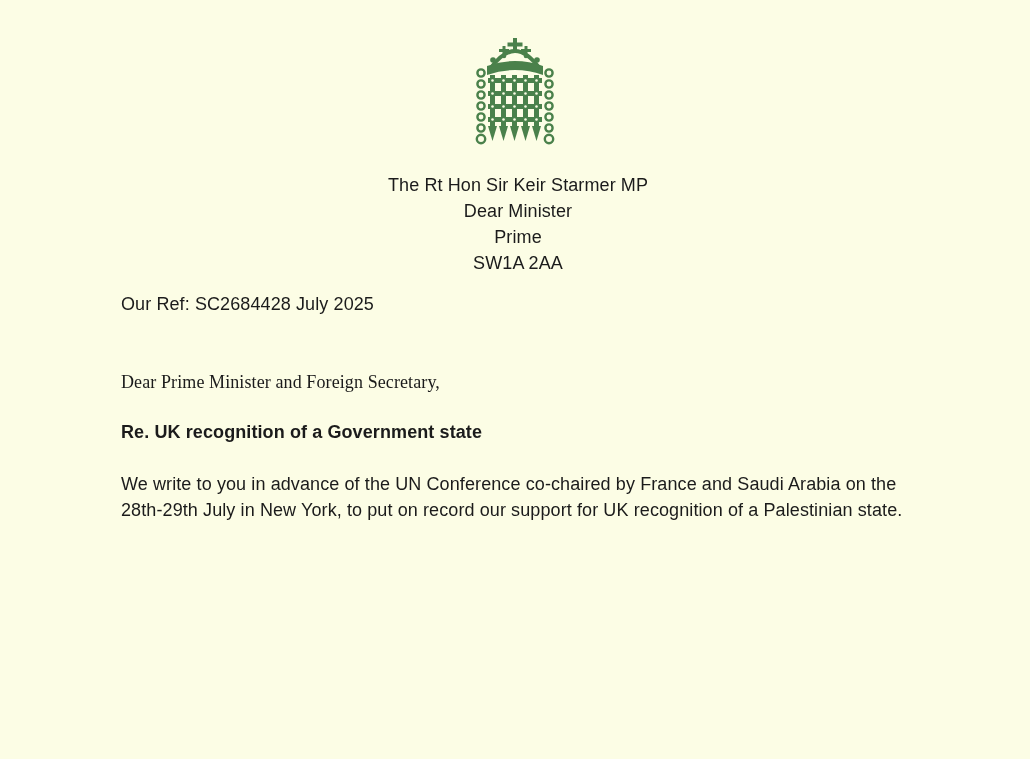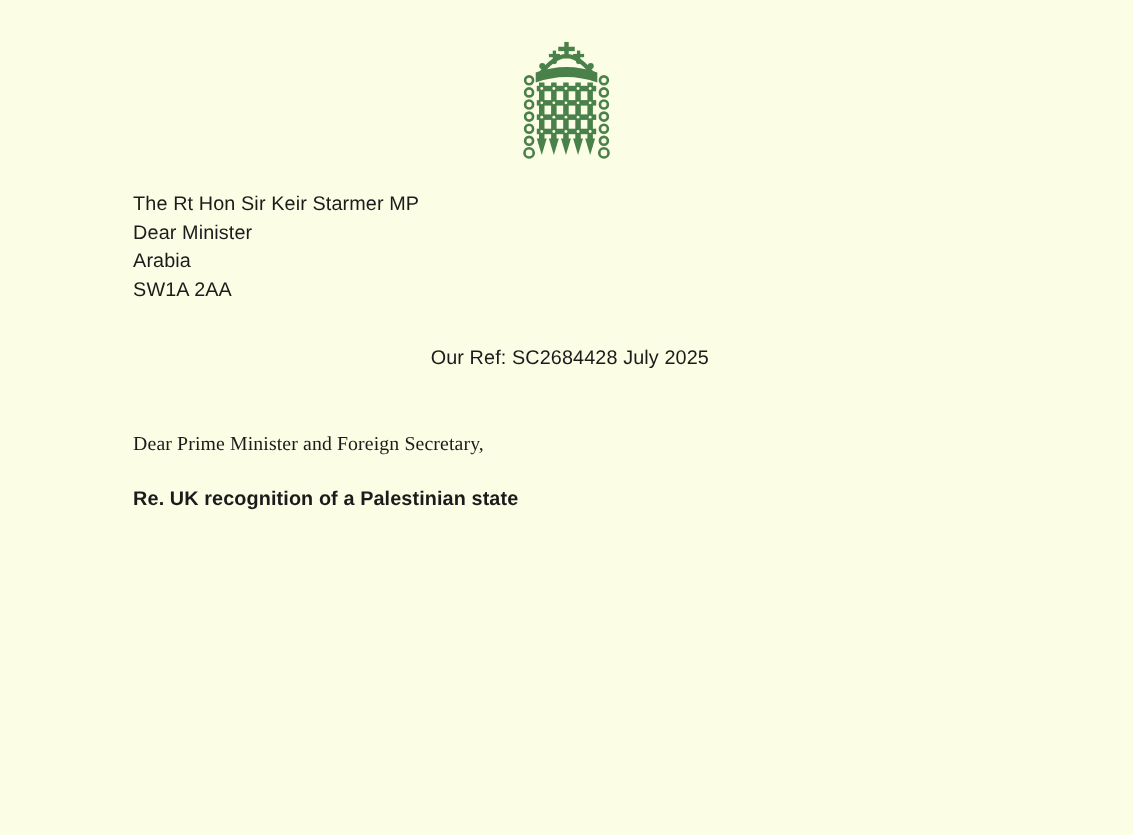--- a/index.html
+++ b/index.html
@@ -25,25 +25,25 @@
     position: absolute;
     left: 121px;
     top: 0;
     width: 794px;
     padding-top: 172px;
     font-size: 18px;
     line-height: 26px;
     letter-spacing: 0.1px;
   }
   .content p { margin: 0; }
-  .address-line { line-height: 26px; }
+  .address-line { line-height: 26px; text-align: center; }
   .ref-row {
-    margin-top: 36px;
+    margin-top: 15px;
     display: flex;
-    justify-content: center;
+    justify-content: flex-start;
     align-items: baseline;
   }
   .salutation { margin-top: 52px !important; font-family: Liberation Serif, serif; }
   .subject { margin-top: 24px !important; font-weight: 700; }
   .para { margin-top: 26px !important; }
 </style>
 </head>
 <body>
 
 <div class="logo">
@@ -125,26 +125,27 @@
       <circle cx="76" cy="101" r="4.2"></circle>
     </g>
   </svg>
   </span>
 </div>
 
 <div class="content">
   <div class="address-block">
     <div class="address-line">The Rt Hon Sir Keir Starmer MP</div>
     <div class="address-line">Dear Minister</div>
-    <div class="address-line">Arabia</div>
+    <div class="address-line">Prime</div>
     <div class="address-line">SW1A 2AA</div>
   </div>
 
   <div class="ref-row">
     <span>Our Ref: SC26844</span>
     <span>28 July 2025</span>
   </div>
 
   <p class="salutation">Dear Prime Minister and Foreign Secretary,</p>
 
-  <p class="subject">Re. UK recognition of a Palestinian state</p>
+  <p class="subject">Re. UK recognition of a Government state</p>
 
+  <p class="para">We write to you in advance of the UN Conference co-chaired by France and Saudi Arabia on the 28th-29th July in New York, to put on record our support for UK recognition of a Palestinian state.</p>
 </div>
 
 </body></html>

